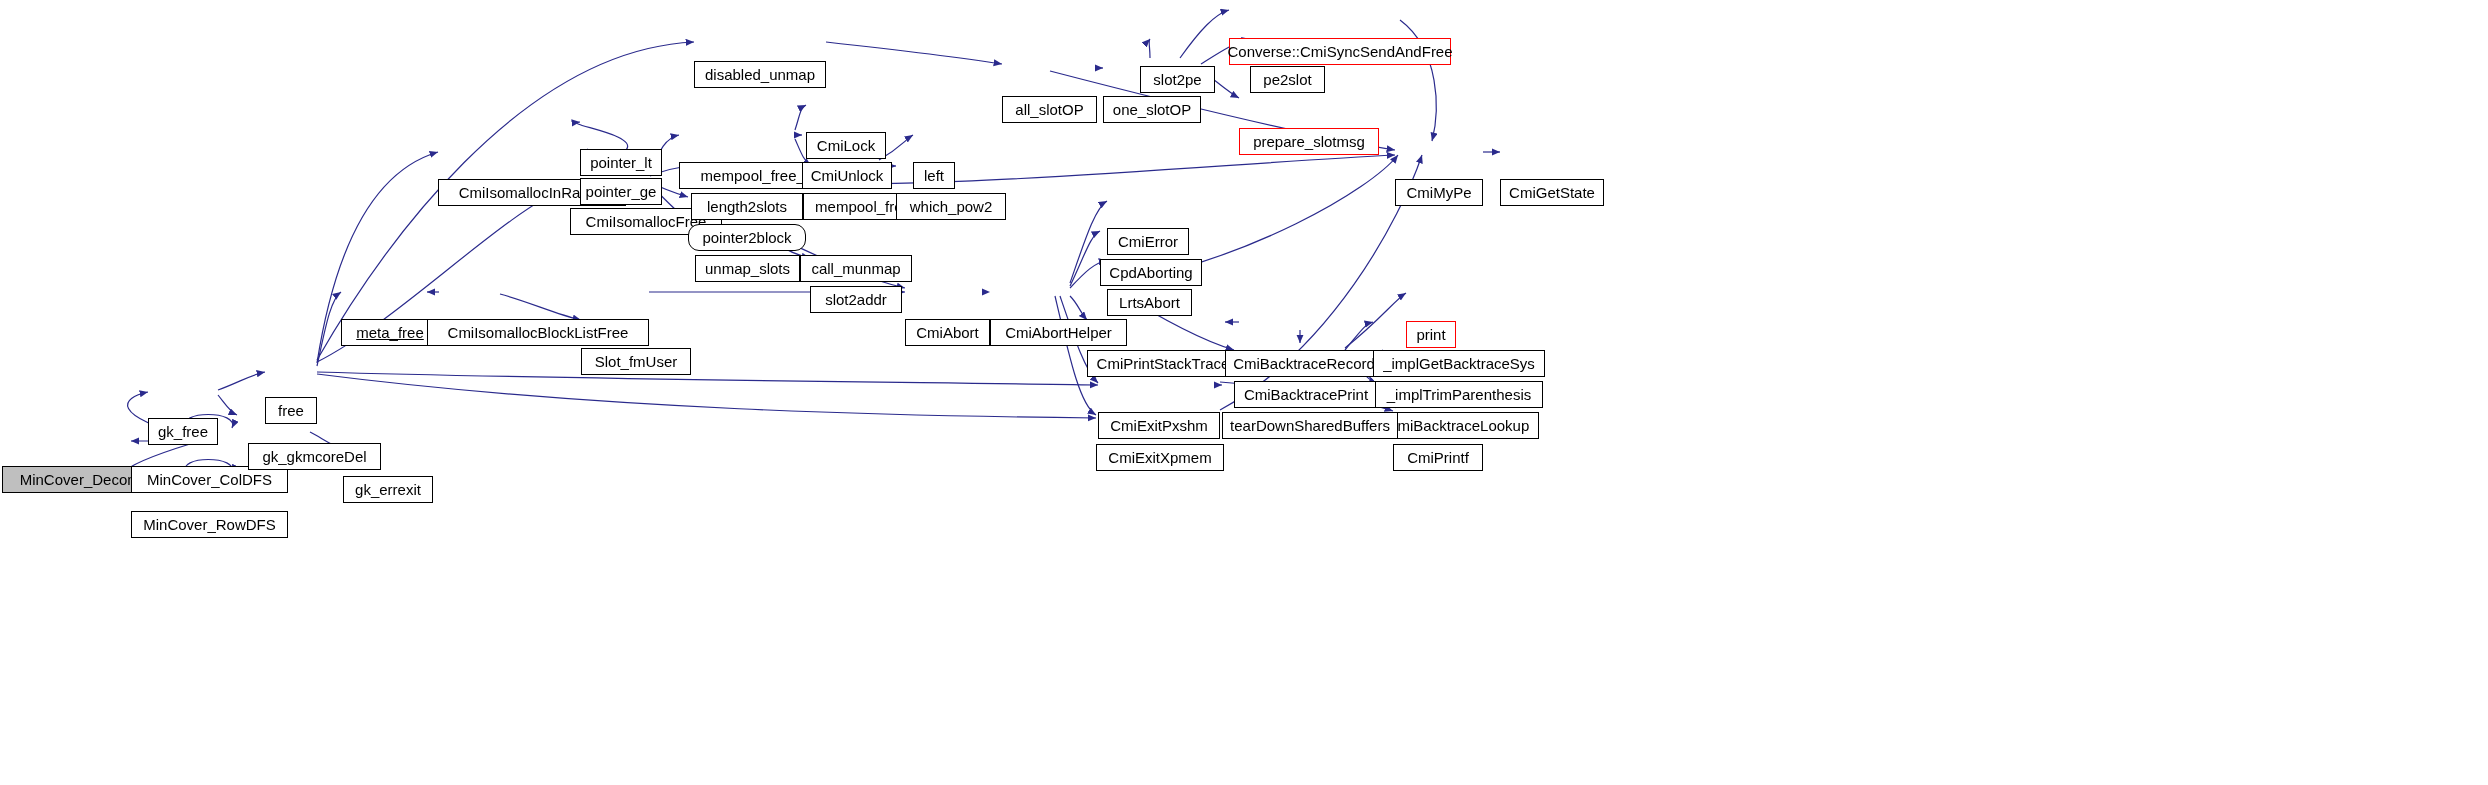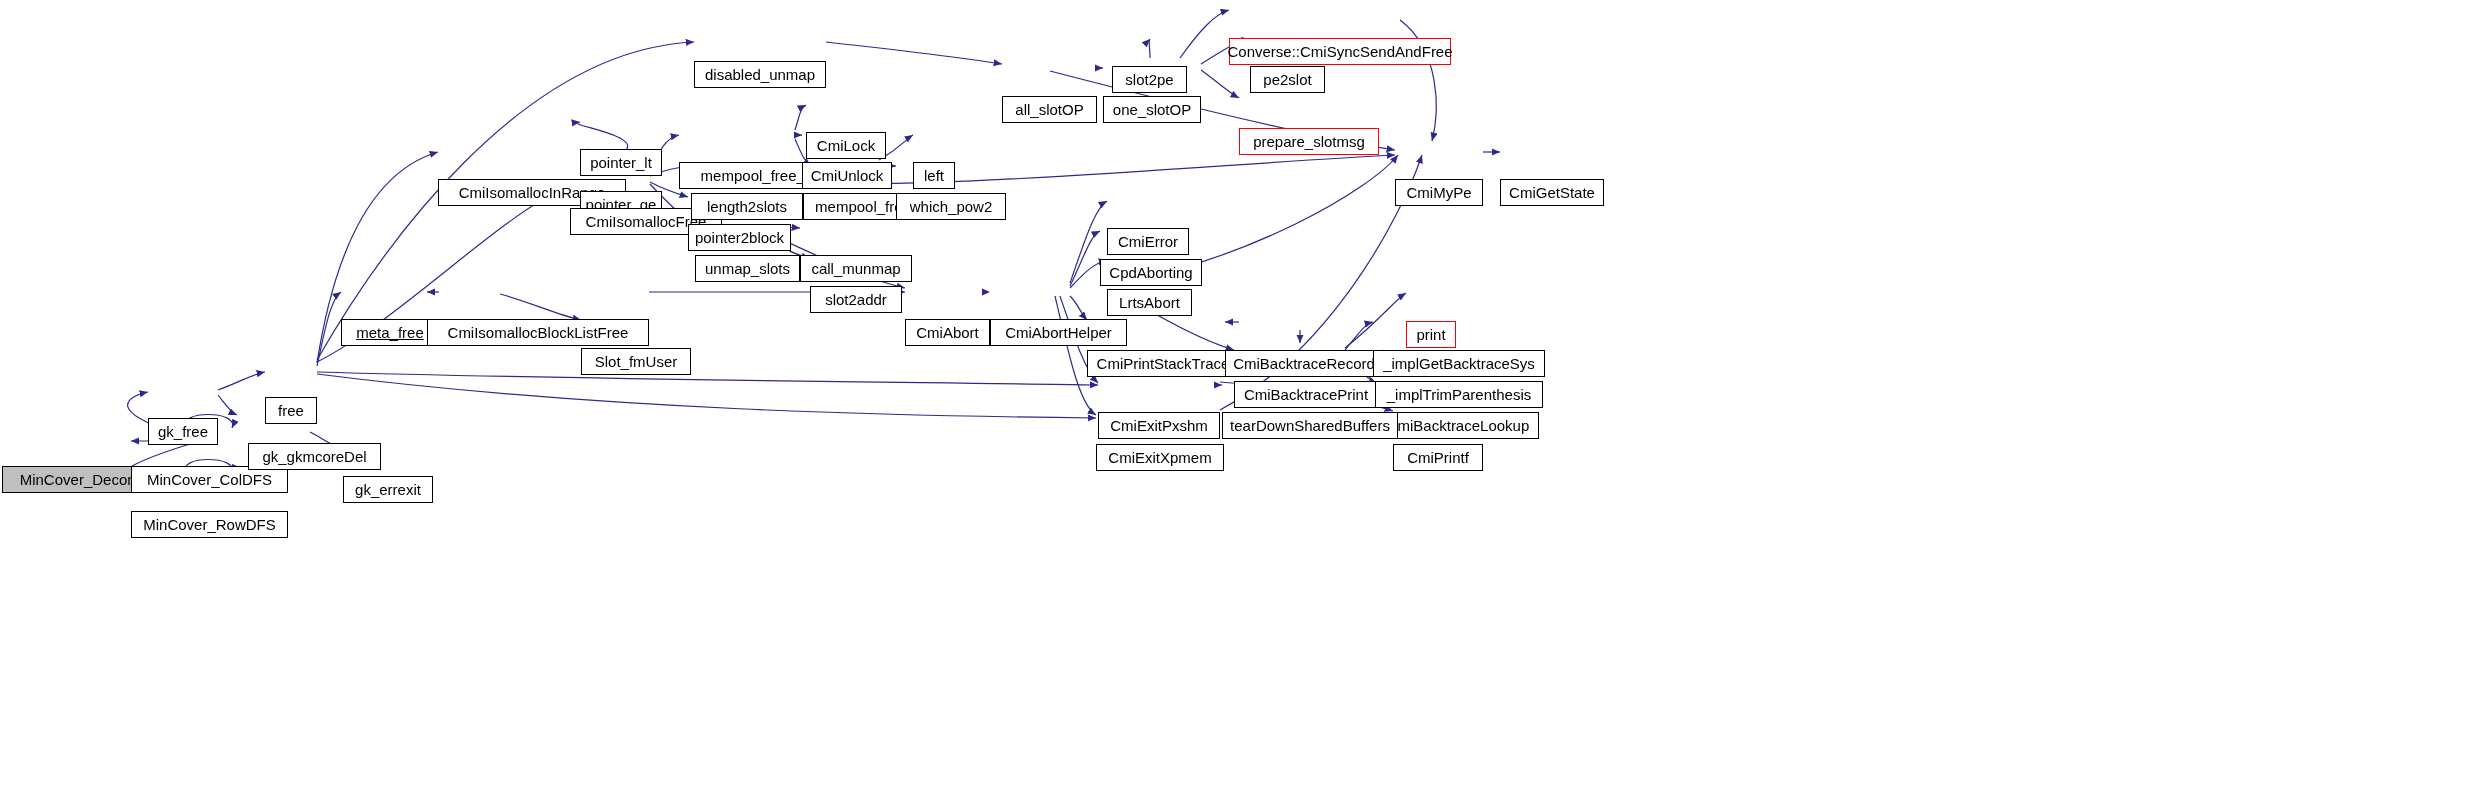--- a/index.html
+++ b/index.html
@@ -153,33 +153,33 @@
       </div>
       <div class="node" style="left: 581px; top: 310px; width: 110px;">
         <span>Slot_fmUser</span>
       </div>
       <div class="node" style="left: 438px; top: 141px; width: 188px;">
         <span>CmiIsomallocInRange</span>
       </div>
       <div class="node" style="left: 580px; top: 111px; width: 82px;">
         <span>pointer_lt</span>
       </div>
-      <div class="node" style="left: 580px; top: 153px; width: 82px;">
+      <div class="node" style="left: 580px; top: 140px; width: 82px;">
         <span>pointer_ge</span>
       </div>
       <div class="node" style="left: 570px; top: 170px; width: 152px;">
         <span>CmiIsomallocFree</span>
       </div>
       <div class="node" style="left: 679px; top: 124px; width: 190px;">
         <span>mempool_free_thread</span>
       </div>
       <div class="node" style="left: 691px; top: 155px; width: 112px;">
         <span>length2slots</span>
       </div>
-      <div class="node" style="left: 688px; top: 186px; width: 103px;">
+      <div class="node" style="left: 688px; top: 186px; width: 118px; border-radius: 11px;">
         <span>pointer2block</span>
       </div>
       <div class="node" style="left: 695px; top: 217px; width: 105px;">
         <span>unmap_slots</span>
       </div>
       <div class="node" style="left: 806px; top: 94px; width: 80px;">
         <span>CmiLock</span>
       </div>
       <div class="node" style="left: 802px; top: 124px; width: 90px;">
         <span>CmiUnlock</span>
@@ -201,21 +201,21 @@
       </div>
       <div class="node" style="left: 694px; top: 23px; width: 132px;">
         <span>disabled_unmap</span>
       </div>
       <div class="node" style="left: 1002px; top: 58px; width: 95px;">
         <span>all_slotOP</span>
       </div>
       <div class="node" style="left: 1103px; top: 58px; width: 98px;">
         <span>one_slotOP</span>
       </div>
-      <div class="node" style="left: 1112px; top: 28px; width: 75px;">
+      <div class="node" style="left: 1140px; top: 28px; width: 75px;">
         <span>slot2pe</span>
       </div>
       <div class="node" style="left: 1250px; top: 28px; width: 75px;">
         <span>pe2slot</span>
       </div>
       <div class="node red" style="left: 1229px; top: 0px; width: 222px;">
         <span>Converse::CmiSyncSendAndFree</span>
       </div>
       <div class="node red" style="left: 1239px; top: 90px; width: 140px;">
         <span>prepare_slotmsg</span>

